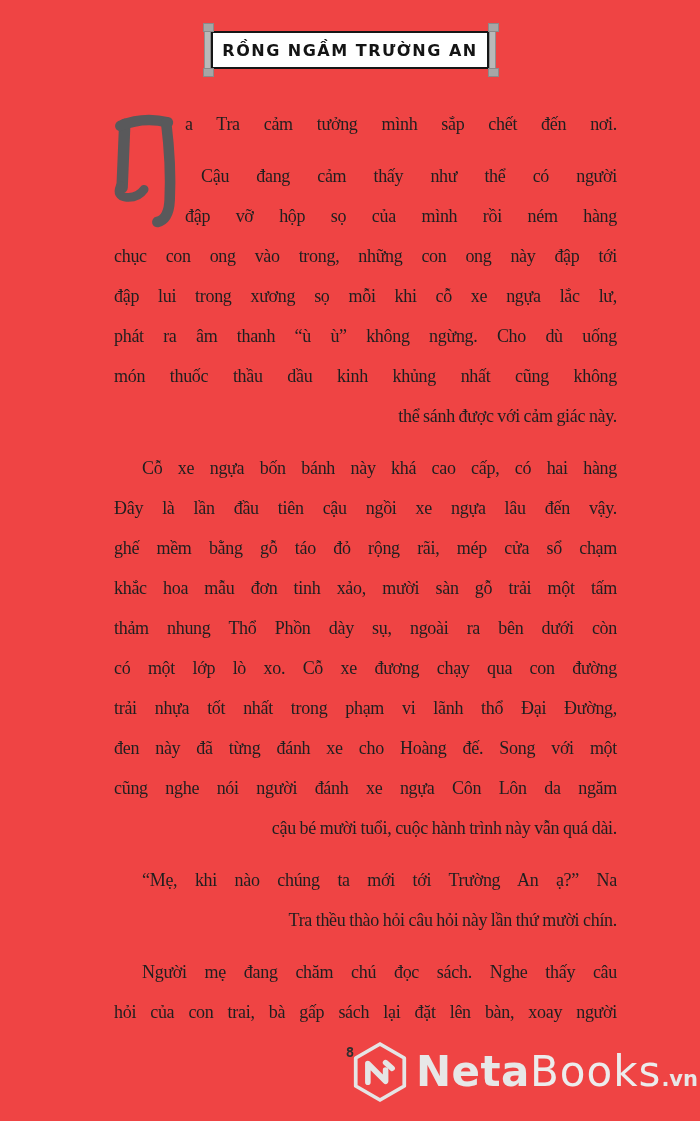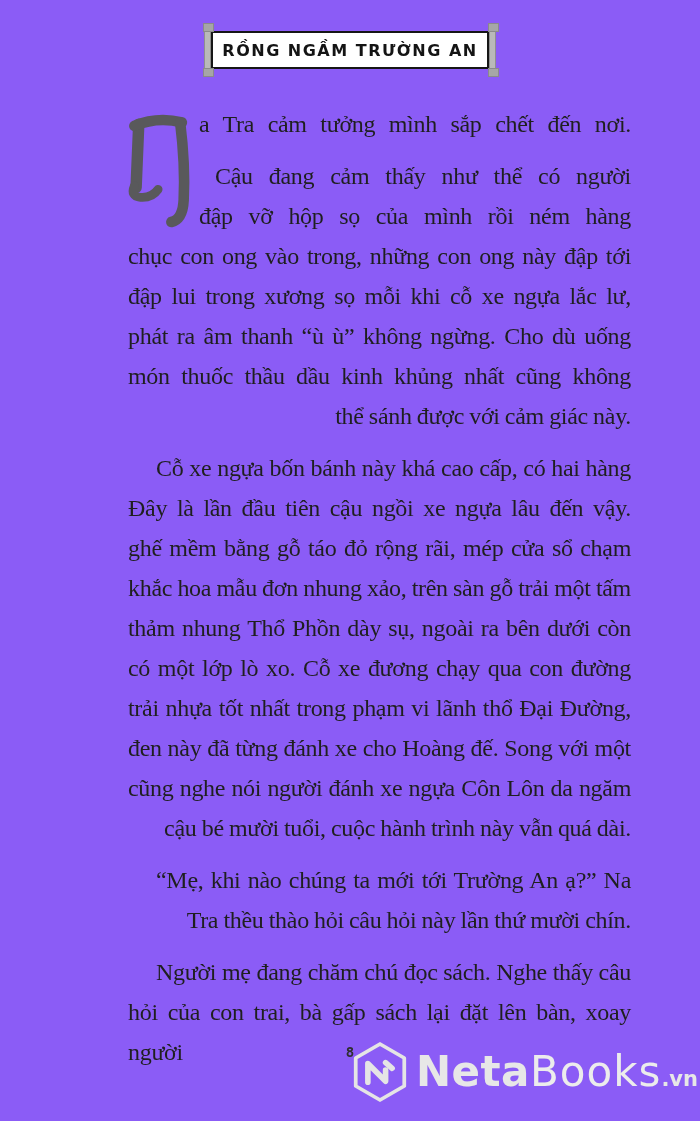--- a/index.html
+++ b/index.html
@@ -1,20 +1,20 @@
 <!DOCTYPE html>
 <html><head>
 <meta charset="utf-8">
 <style>
   html, body { margin: 0; padding: 0; background: #ffffff; }
   .page {
     position: relative;
     width: 700px;
     height: 1121px;
-    background: #8b5cf6;
+    background: #ef4444;
     overflow: hidden;
     font-family: "Liberation Serif", "DejaVu Serif", serif;
     color: #1f1f1f;
   }
 
   
   .banner-wrap {
     position: absolute;
     top: 24px; left: 0; right: 0;
     height: 52px;
@@ -54,24 +54,24 @@
     font-weight: 700;
     font-size: 16px;
     letter-spacing: 1.5px;
     color: #141414;
     white-space: nowrap;
   }
 
   
   .text-flow {
     position: absolute;
-    left: 104px;
+    left: 90px;
     top: 104px;
     width: 527px;
-    font-size: 24px;
+    font-size: 18px;
     line-height: 40px;
     letter-spacing: -0.3px;
     word-spacing: -0.5px;
   }
   .dropcap-float {
     float: left;
     width: 95px;
     height: 132px;
   }
   .dropcap-float svg { display: block; margin: 4px 0 0 18px; }
@@ -151,21 +151,21 @@
         <div class="line stretch">chục con ong vào trong, những con ong này đập tới</div>
         <div class="line stretch">đập lui trong xương sọ mỗi khi cỗ xe ngựa lắc lư,</div>
         <div class="line stretch">phát ra âm thanh “ù ù” không ngừng. Cho dù uống</div>
         <div class="line stretch">món thuốc thầu dầu kinh khủng nhất cũng không</div>
         <div class="line">thể sánh được với cảm giác này.</div>
       </div>
       <div class="para indent-normal">
         <div class="line stretch">Cỗ xe ngựa bốn bánh này khá cao cấp, có hai hàng</div>
         <div class="line stretch">Đây là lần đầu tiên cậu ngồi xe ngựa lâu đến vậy.</div>
         <div class="line stretch">ghế mềm bằng gỗ táo đỏ rộng rãi, mép cửa sổ chạm</div>
-        <div class="line stretch">khắc hoa mẫu đơn nhung xảo, trên sàn gỗ trải một tấm</div>
+        <div class="line stretch">khắc hoa mẫu đơn tinh xảo, mười sàn gỗ trải một tấm</div>
         <div class="line stretch">thảm nhung Thổ Phồn dày sụ, ngoài ra bên dưới còn</div>
         <div class="line stretch">có một lớp lò xo. Cỗ xe đương chạy qua con đường</div>
         <div class="line stretch">trải nhựa tốt nhất trong phạm vi lãnh thổ Đại Đường,</div>
         <div class="line stretch">đen này đã từng đánh xe cho Hoàng đế. Song với một</div>
         <div class="line stretch">cũng nghe nói người đánh xe ngựa Côn Lôn da ngăm</div>
         <div class="line">cậu bé mười tuổi, cuộc hành trình này vẫn quá dài.</div>
       </div>
       <div class="para indent-normal">
         <div class="line stretch">“Mẹ, khi nào chúng ta mới tới Trường An ạ?” Na</div>
         <div class="line">Tra thều thào hỏi câu hỏi này lần thứ mười chín.</div>

